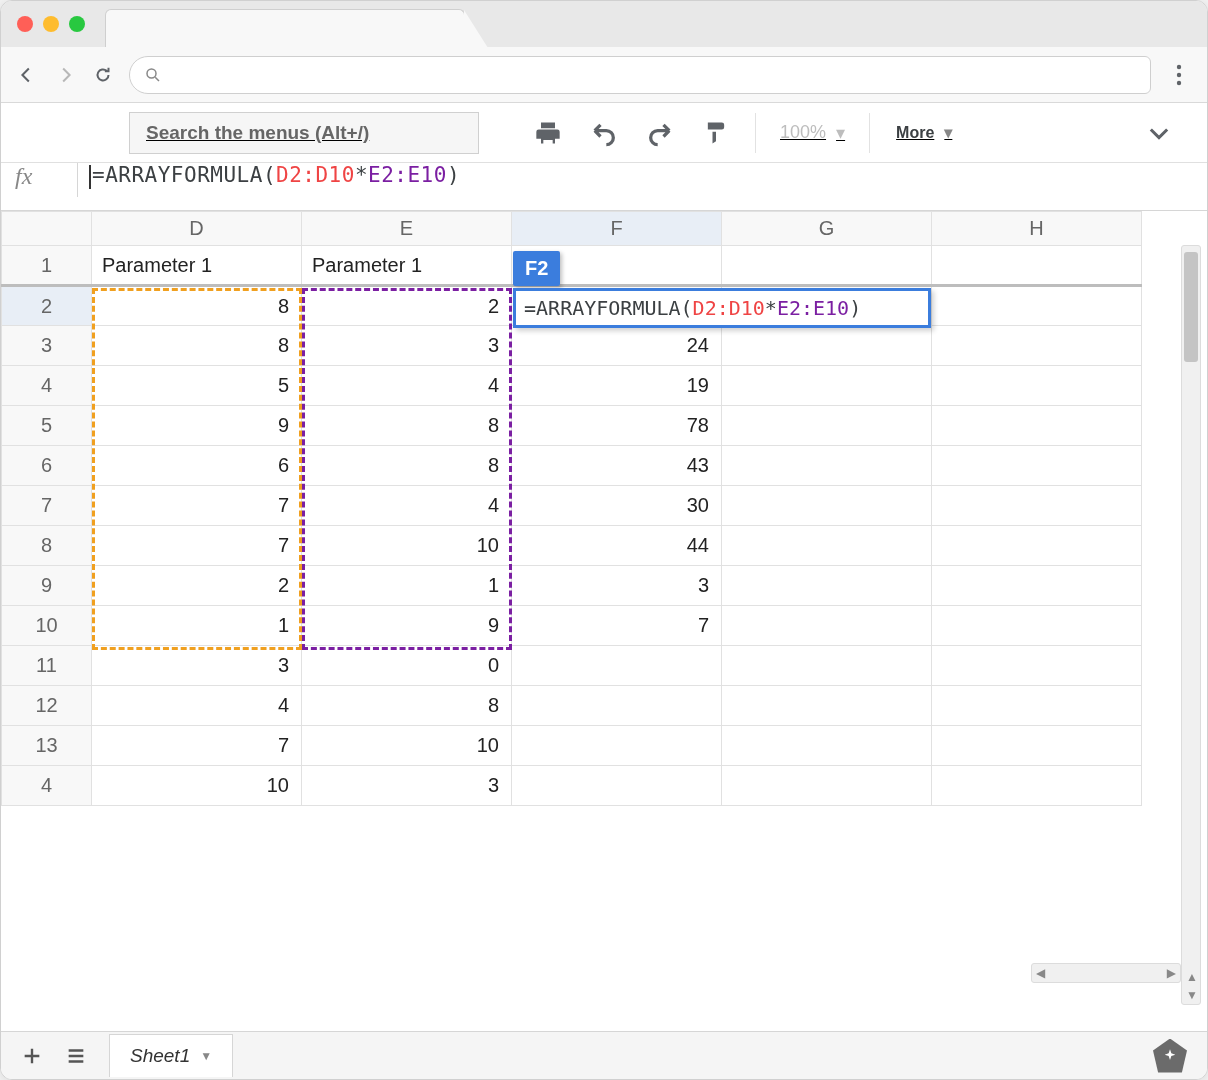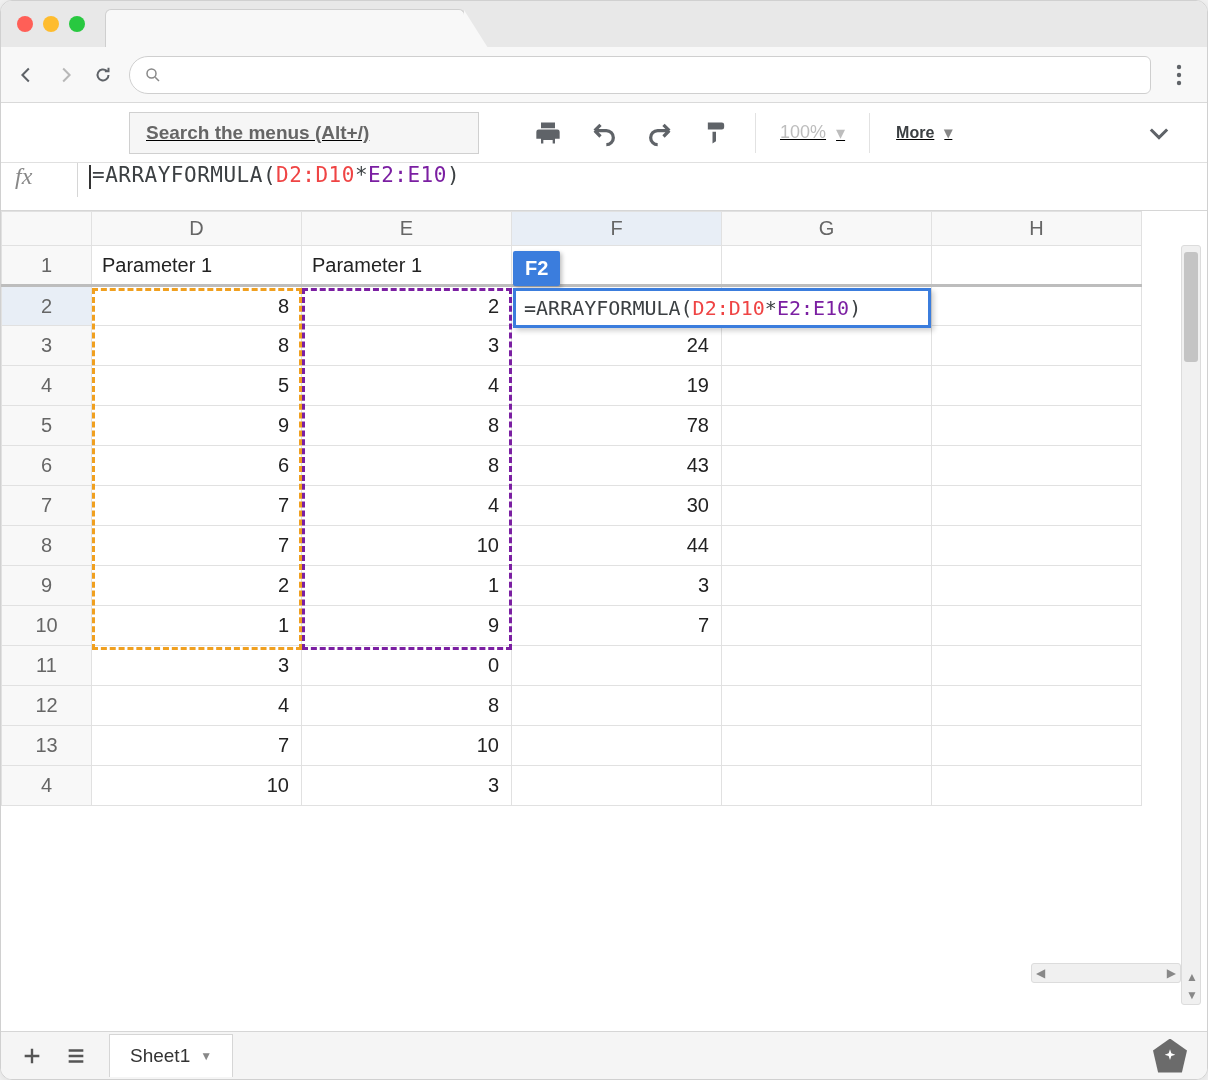--- a/index.html
+++ b/index.html
@@ -107,21 +107,21 @@
   .varrow { position:absolute; left:0; width:20px; height:18px; display:flex; align-items:center; justify-content:center; color:#888; font-size:12px;}
   .hscroll {
     position:absolute; right:26px; bottom:50px; height:20px; width:150px;
     background:#f0f0f0; border:1px solid #dcdcdc; border-radius:3px;
     display:flex; align-items:center; justify-content:space-between; padding:0 4px; color:#888; font-size:12px;
   }
   
   .sheetbar {
     position:absolute; left:0; right:0; bottom:0; height:48px;
     background:#f5f5f5; border-top:1px solid #d6d6d6;
-    display:flex; align-items:center; padding:0 20px; gap:22px;
+    display:flex; align-items:center; padding:0 20px; gap:22px;font-style:italic;
   }
   .sheetbar .sicon { color:#555; font-size:22px; }
   .sheettab {
     background:#fff; border:1px solid #d6d6d6; border-bottom:none;
     padding:10px 20px; font-size:19px; color:#333; display:flex; align-items:center; gap:10px;
     margin-top:-1px;
   }
   .sheettab .dd { color:#888; font-size:12px;}
   .explore {
     margin-left:auto; width:34px; height:34px; background:#6b6b6b;

